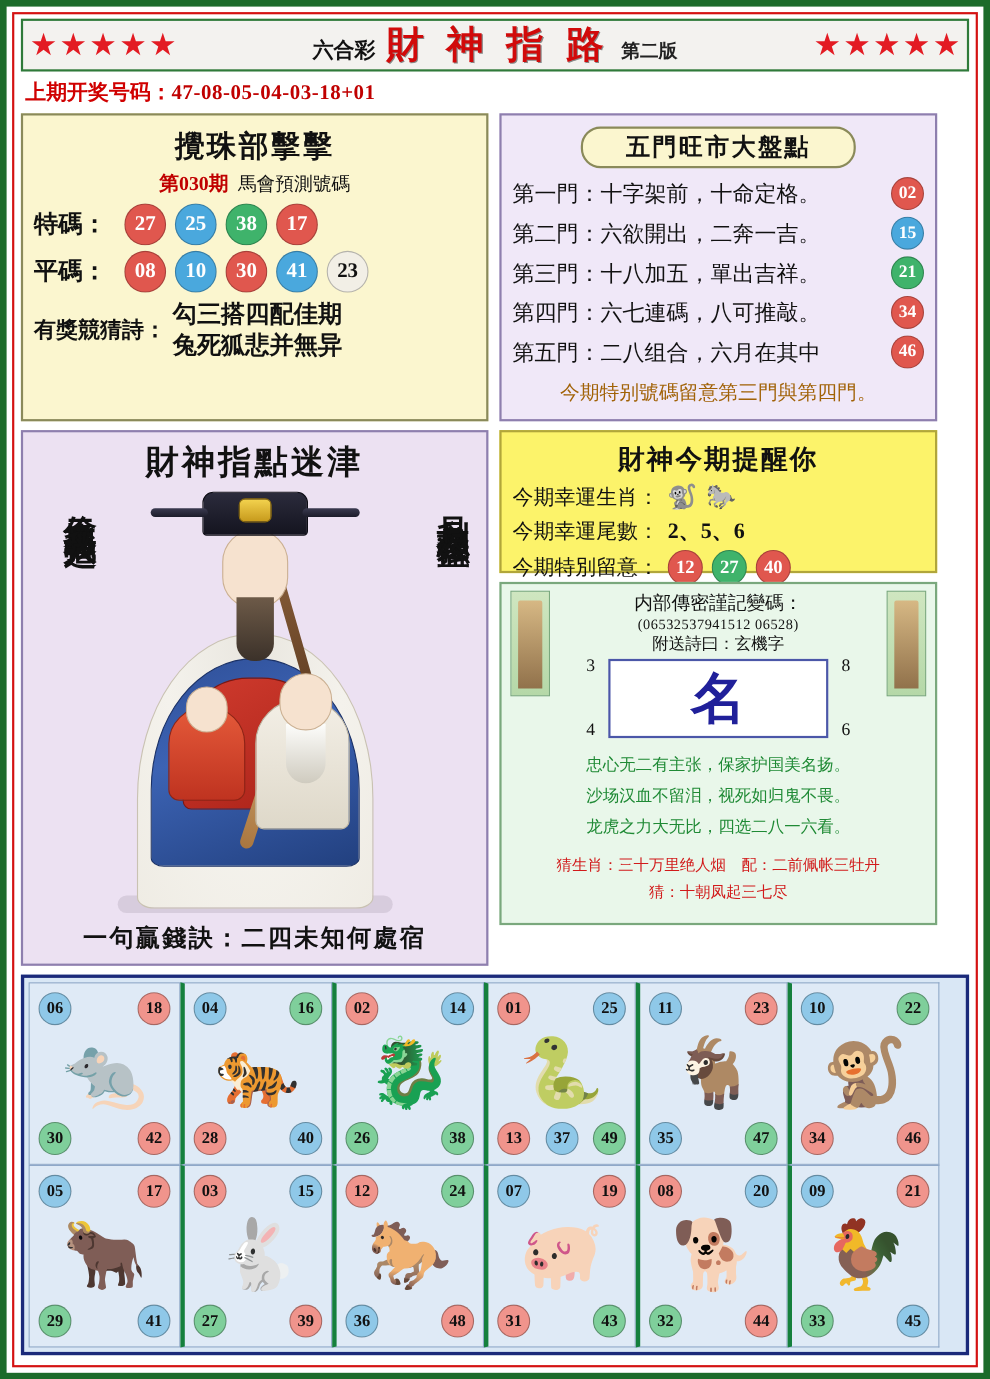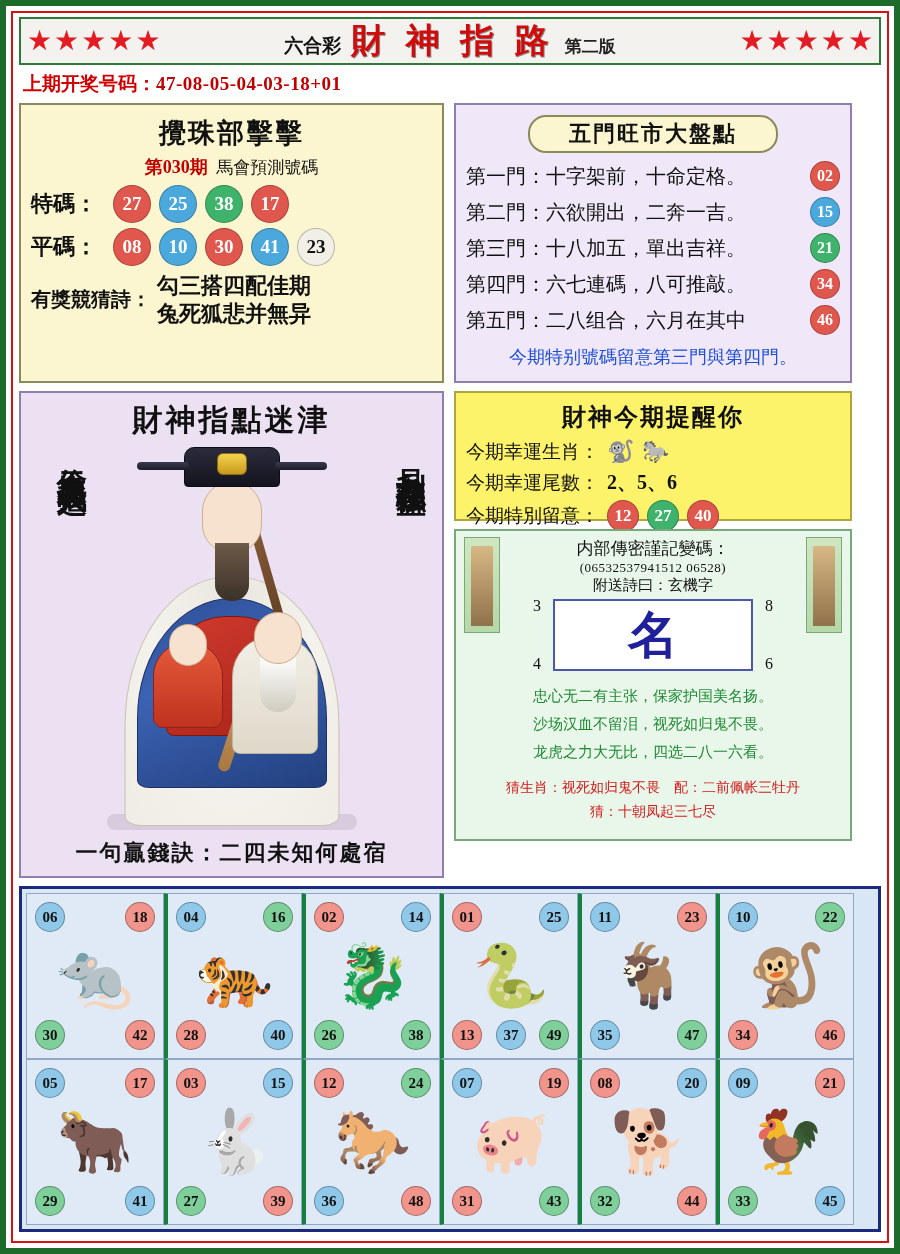--- a/index.html
+++ b/index.html
@@ -110,21 +110,21 @@
   .mline { display:flex; align-items:center; margin:6px 0; }
   .mline .txt { font-family:"Liberation Serif", serif; font-size:20px; color:#111; flex:1; white-space:nowrap;}
   .mini {
     width:30px; height:30px; border-radius:50%;
     display:flex; align-items:center; justify-content:center;
     font-family:"Liberation Serif", serif; font-weight:bold; font-size:16px; color:#fff;
     border:1px solid rgba(0,0,0,.25);
   }
   .panelB .foot {
     margin-top:10px; text-align:center;
-    font-family:"Liberation Serif", serif; font-size:18px; color:#1d4ed8;
+    font-family:"Liberation Serif", serif; font-size:18px; color:#a16207;
   }
 
   
   .panelC {
     margin-top:8px;
     background:#ece1f2;
     border:2px solid #8e7fae;
     height:487px;
     position:relative;
     padding:3px;
@@ -511,21 +511,21 @@
           <div class="door"></div>
         </div>
 
         <div class="greenpoem">
           <div>忠心无二有主张，保家护国美名扬。</div>
           <div>沙场汉血不留泪，视死如归鬼不畏。</div>
           <div>龙虎之力大无比，四选二八一六看。</div>
         </div>
 
         <div class="redline">
-          <div>猜生肖：视死如归鬼不畏　配：二前佩帐三牡丹</div>
+          <div>猜生肖：三十万里绝人烟　配：二前佩帐三牡丹</div>
           <div>猜：十朝凤起三七尽</div>
         </div>
       </div>
 
     </div>
   </div>
 
   <div class="zodiac">
 
     <div class="zrow">

